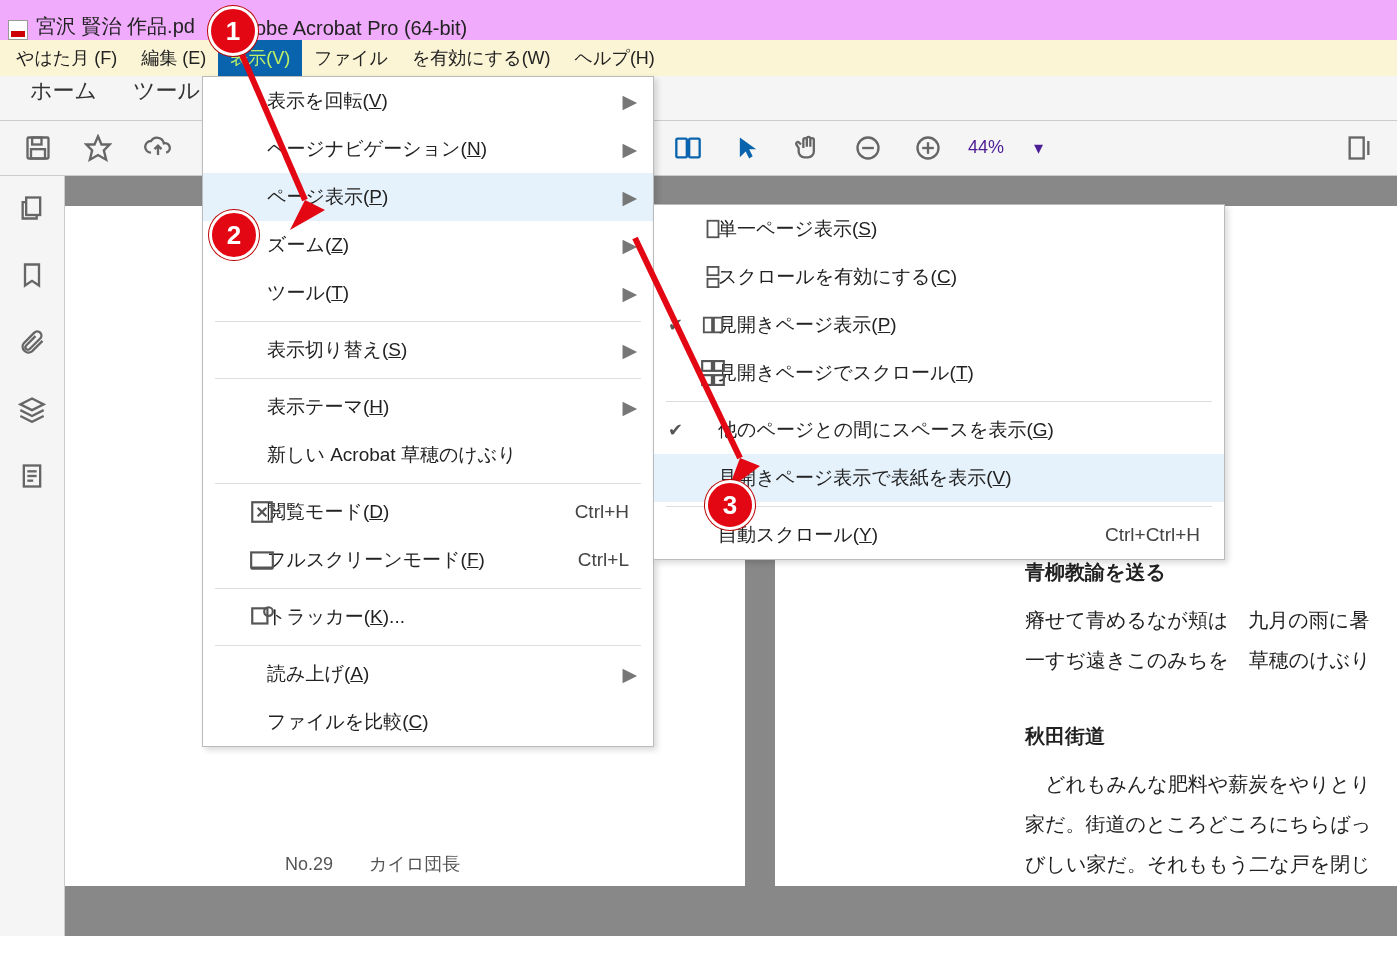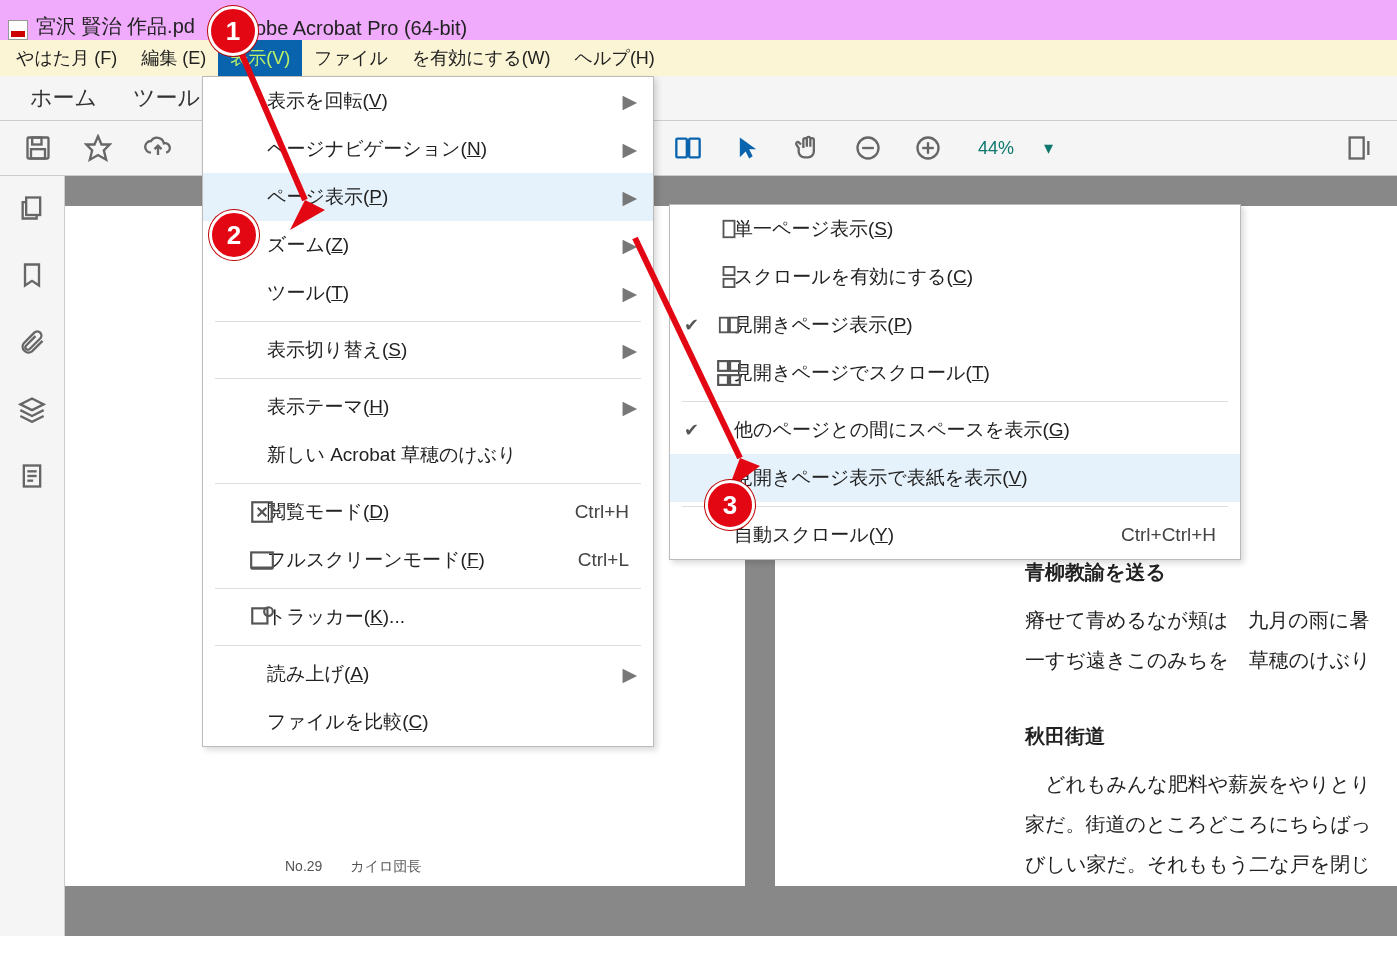--- a/index.html
+++ b/index.html
@@ -2,48 +2,48 @@
 <html><head>
 <meta charset="utf-8">
 <style>
 html,body{margin:0;padding:0;font-family:"Yu Gothic UI","Meiryo",sans-serif;font-size:15px;color:#222;background:#fff;width:1397px}
 .titlebar{height:40px;background:#f0abfc;display:flex;align-items:flex-end;padding:0 8px;font-size:20px}
 .titlebar .pdf-ico{width:18px;height:18px;background:#fff;border:1px solid #999;position:relative;margin-right:8px;display:inline-block}
 .titlebar .pdf-ico::after{content:"";position:absolute;bottom:2px;left:2px;right:2px;height:6px;background:#c00}
 .menubar{height:36px;background:#FBF4D5;display:flex;align-items:stretch;padding:0 4px;font-size:18px}
 .menubar .mitem{display:flex;align-items:center;padding:0 12px;cursor:default}
 .menubar .mitem.active{background:#0A64AD;color:#bef264}
-.tabbar{height:44px;background:#f5f5f5;border-bottom:1px solid #ccc;display:flex;align-items:center;padding:0 12px;font-size:22px;color:#333}
+.tabbar{height:44px;background:#f5f5f5;border-bottom:1px solid #ccc;display:flex;padding:0 12px;font-size:22px;color:#333}
 .tabbar .tab{padding:0 18px}
 .toolbar{height:54px;background:#f5f5f5;border-bottom:1px solid #ccc;display:flex;align-items:center;padding:0 8px}
 .toolbar .tb{width:60px;display:flex;justify-content:center;align-items:center}
 .toolbar svg{width:28px;height:28px}
-.toolbar .zoom{display:flex;align-items:center;font-size:18px;color:#0f766e;margin-left:20px}
+.toolbar .zoom{display:flex;align-items:flex-start;font-size:18px;color:#4c1d95;margin-left:10px}
 .content{display:flex;height:760px;position:relative}
 .sidebar{width:64px;background:#f5f5f5;border-right:1px solid #ccc;display:flex;flex-direction:column;align-items:center;padding-top:18px;gap:36px}
 .sidebar svg{width:28px;height:28px}
 .docview{flex:1;background:#888;position:relative;overflow:hidden}
 .page{position:absolute;background:#fff}
 .page.left{left:-40px;top:30px;width:720px;height:680px}
 .page.right{left:710px;top:30px;width:700px;height:680px;padding:40px 10px 10px 250px;box-sizing:border-box;font-family:"MS Mincho","Yu Mincho",serif;font-size:20px;line-height:2}
 .page.right h3{font-size:20px;font-weight:bold;margin:0 0 8px 0}
 .page.right .ln{white-space:pre}
-.tag{position:absolute;left:260px;bottom:10px;font-size:14px;color:#555}
+.tag{position:absolute;left:260px;bottom:10px;font-size:18px;color:#555}
 
 
 .menu{position:absolute;background:#fff;border:1px solid #bbb;box-shadow:3px 3px 6px rgba(0,0,0,.15);z-index:10}
 .menu .row{display:flex;align-items:center;height:48px;padding:0 20px 0 64px;position:relative;font-size:19px;white-space:nowrap}
 .menu .row:hover,.menu .row.hl{background:#E6F2FB}
 .menu .row .ico{position:absolute;left:44px;width:30px;height:30px;display:flex;align-items:center;justify-content:center}
 .menu .row .check{position:absolute;left:14px;color:#555;font-size:18px}
 .menu .row .sub{position:absolute;right:16px;color:#777}
 .menu .row .sc{position:absolute;right:24px;color:#444}
 .menu .sep{height:1px;background:#ddd;margin:4px 12px}
 .menu.main{left:202px;top:76px;width:450px}
-.menu.sub1{left:669px;top:204px;width:570px}
+.menu.sub1{left:653px;top:204px;width:570px}
 
 
 .badge{position:absolute;width:44px;height:44px;border-radius:50%;background:#E30613;color:#fff;font-size:26px;font-weight:bold;display:flex;align-items:center;justify-content:center;z-index:30;border:3px solid #fff;box-shadow:0 0 0 1px #b00}
 .arrow{position:absolute;z-index:25}
 .arrow line{stroke:#E30613;stroke-width:6}
 .arrow polygon{fill:#E30613}
 
 u{text-decoration:underline}
 </style>
 </head>

